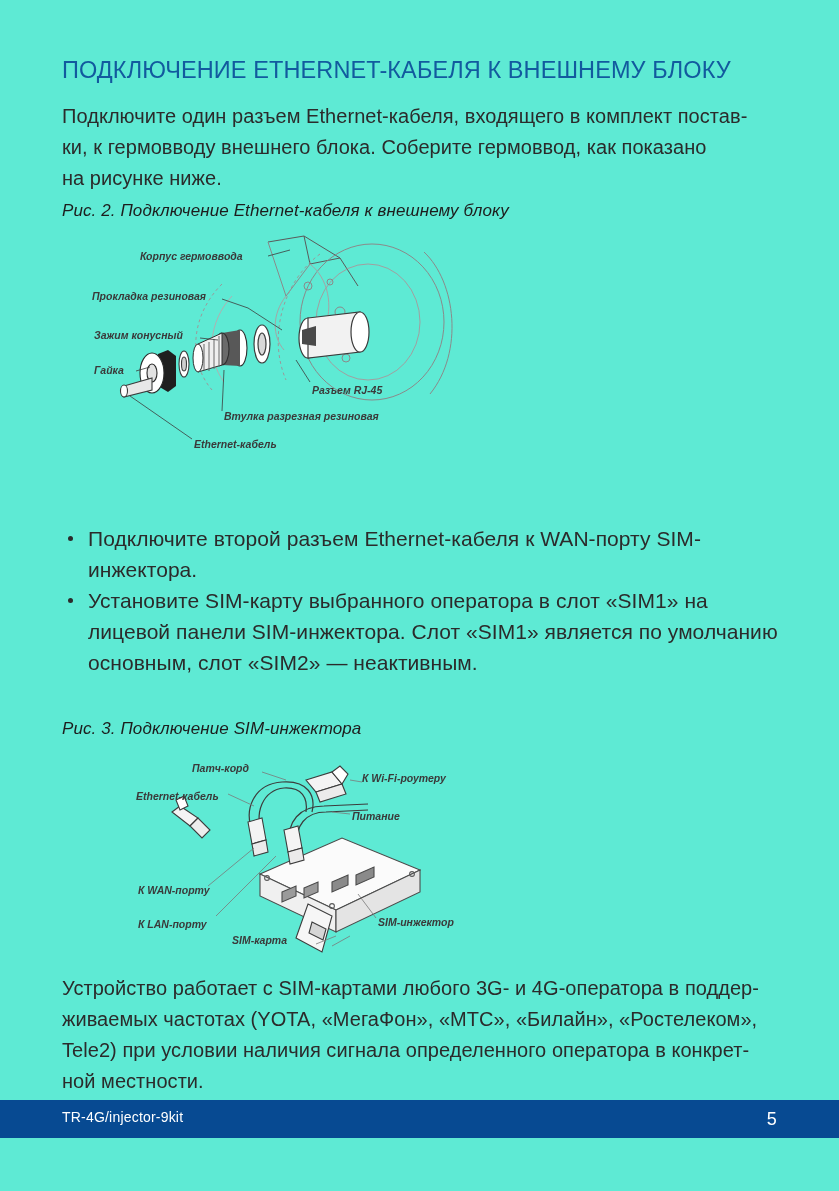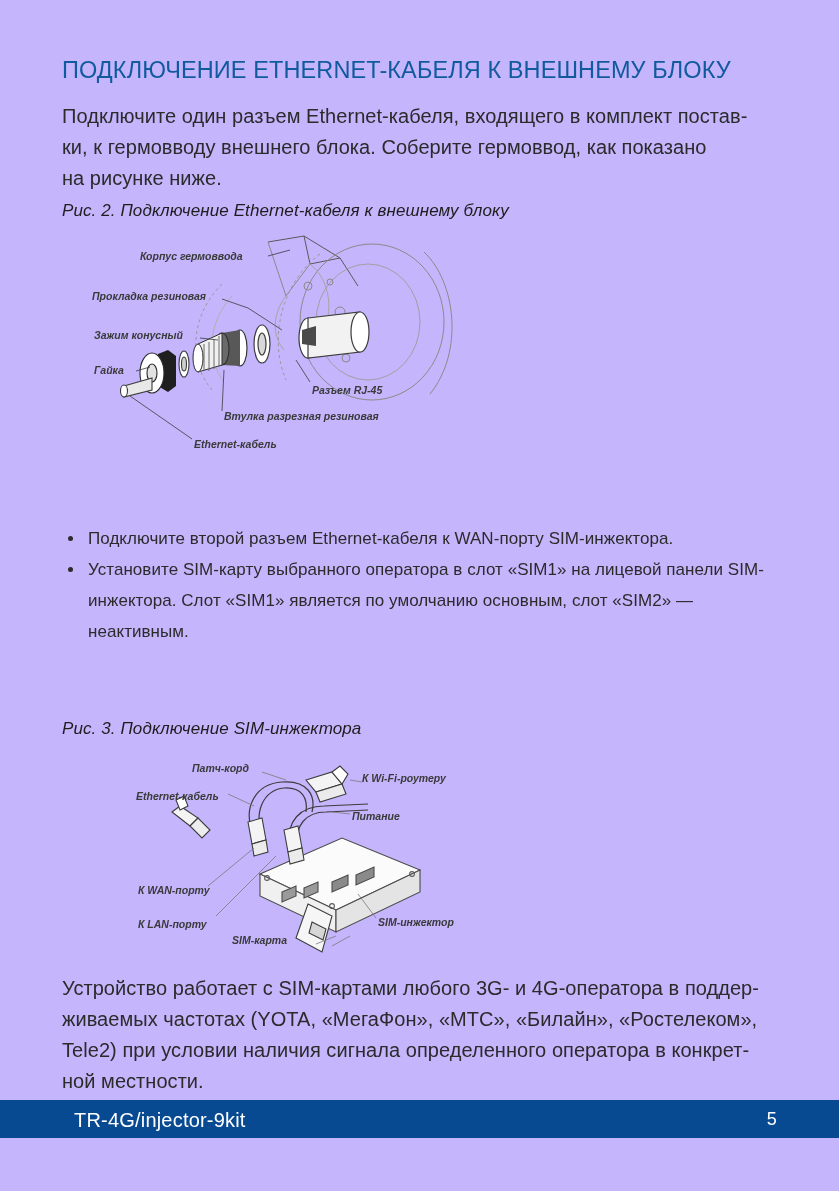--- a/index.html
+++ b/index.html
@@ -7,21 +7,21 @@
     padding: 0;
     background: #ffffff;
   }
   body {
     font-family: "Liberation Sans", "DejaVu Sans", sans-serif;
   }
   .page {
     position: relative;
     width: 839px;
     height: 1191px;
-    background: #c4b5fd;
+    background: #5eead4;
     overflow: hidden;
   }
 
   
   .section-heading {
     color: #125A9E;
     font-size: 23.5px;
     font-weight: 400;
     letter-spacing: 0.1px;
     line-height: 1.15;
@@ -48,21 +48,21 @@
   
   ul.bullets {
     list-style: none;
     margin: 0;
     padding: 0;
   }
   ul.bullets > li {
     position: relative;
     padding-left: 26px;
     color: #2b2b2b;
-    font-size: 17px;
+    font-size: 21px;
     line-height: 31px;
     letter-spacing: 0.05px;
   }
   ul.bullets > li .dot {
     position: absolute;
     left: 6px;
     top: 13px;
     width: 5px;
     height: 5px;
     border-radius: 50%;
@@ -77,24 +77,24 @@
   .footer-bar {
     position: absolute;
     left: 0;
     top: 1100px;
     width: 839px;
     height: 38px;
     background: #074A92;
   }
   .footer-model {
     position: absolute;
-    left: 74px;
+    left: 62px;
     top: 9px;
     color: #ffffff;
-    font-size: 20px;
+    font-size: 14px;
     letter-spacing: 0.2px;
   }
   .footer-page {
     position: absolute;
     right: 62px;
     top: 9px;
     color: #ffffff;
     font-size: 18px;
     letter-spacing: 0.2px;
   }

